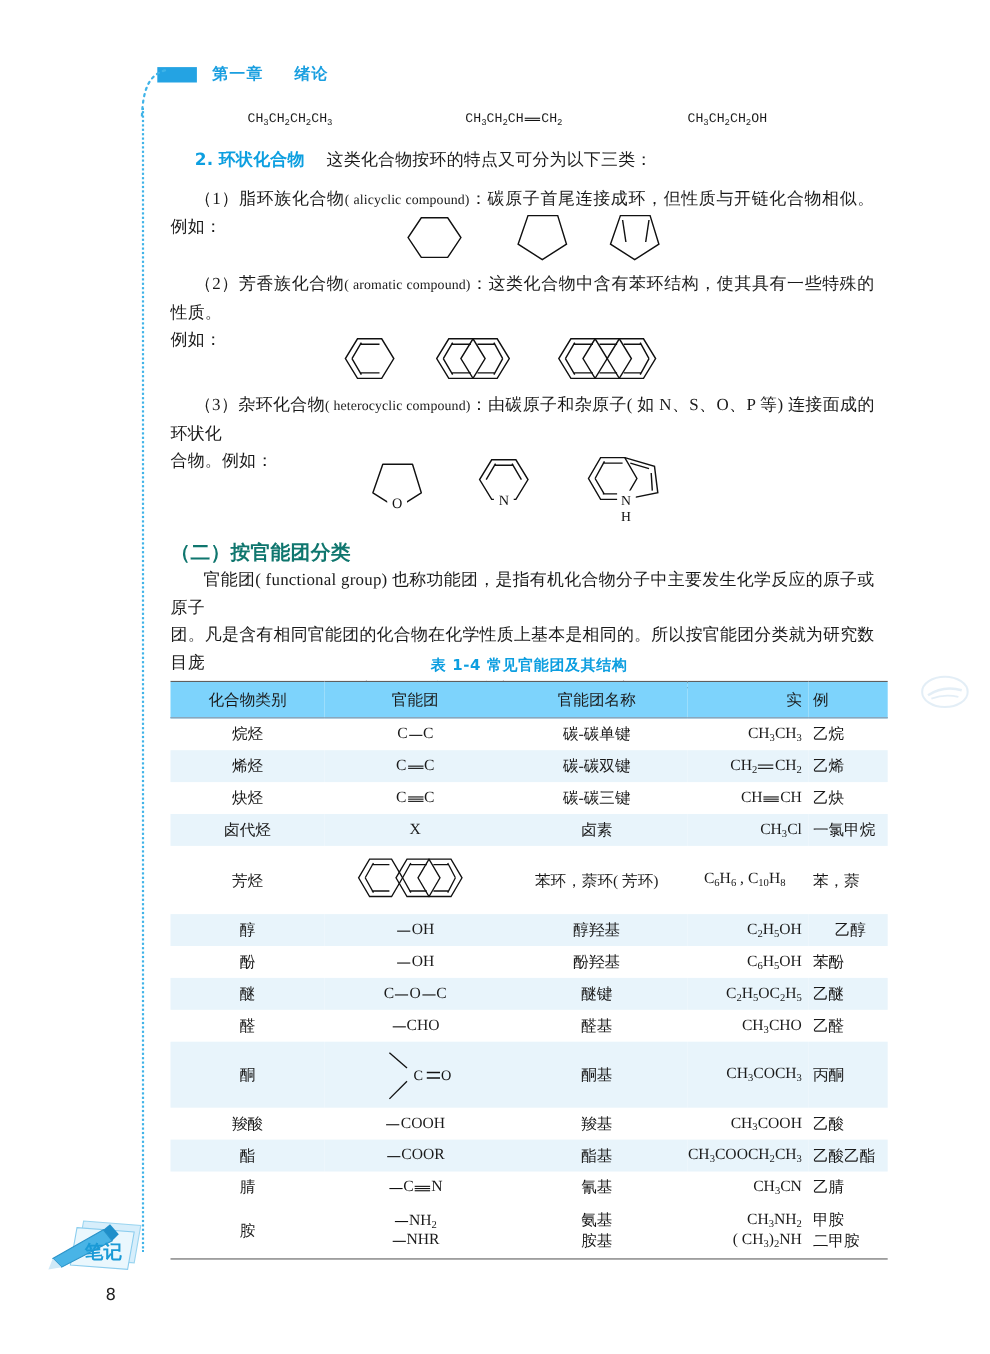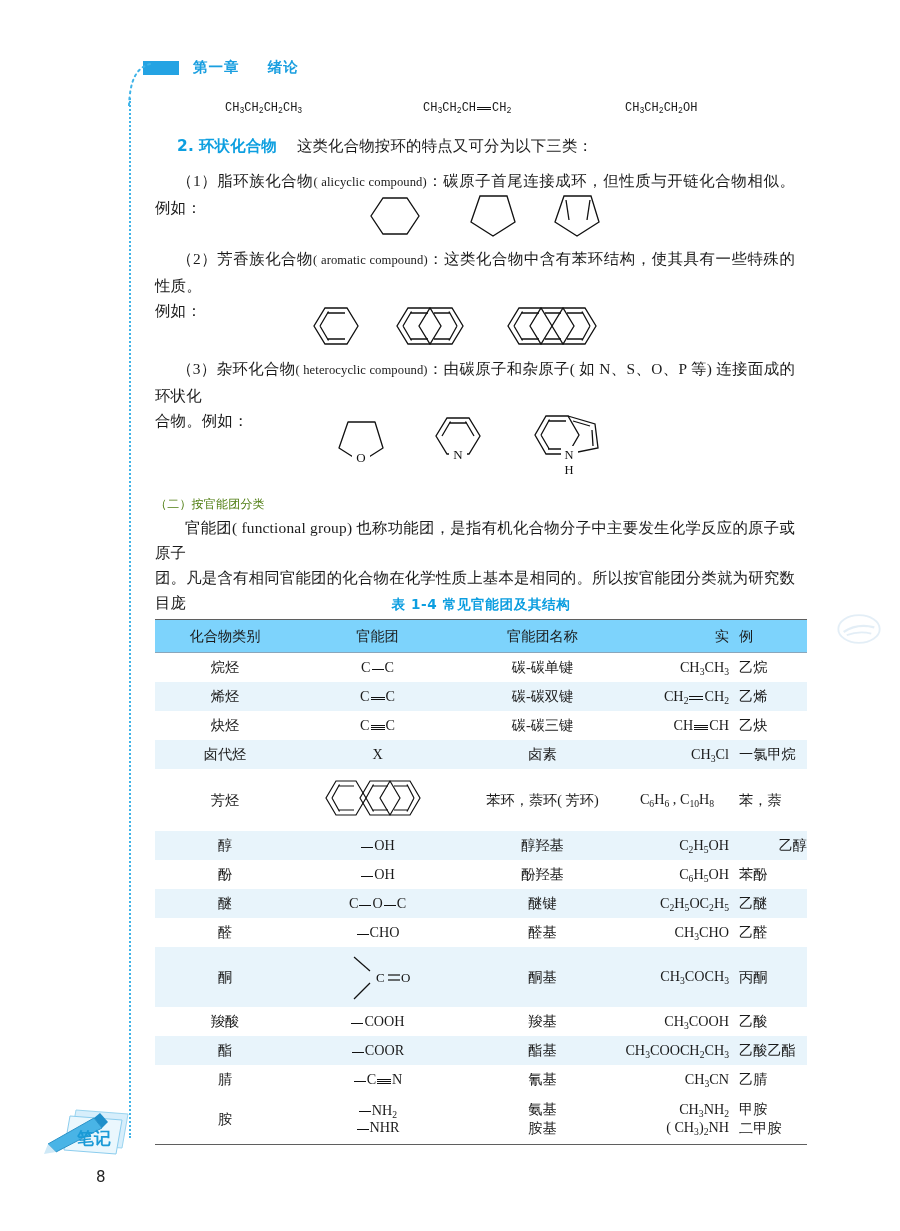--- a/index.html
+++ b/index.html
@@ -24,21 +24,21 @@
   .dotrule{position:absolute;left:129px;top:98px;width:0;height:1040px;
     border-left:2px dotted #3fb3e8;}
   .dotcurve{position:absolute;left:116px;top:62px;width:36px;height:44px;}
 
   
   .tcol{position:absolute;left:155px;width:640px;}
   p.bt{margin:0;font-size:15.4px;line-height:25px;text-align:justify;letter-spacing:.2px;}
   .en{font-size:12.6px;font-family:"Liberation Serif",serif;letter-spacing:.1px;}
   .blue{color:#0d9fe0;font-weight:bold;font-family:"DejaVu Sans","Liberation Sans",sans-serif;}
   .hdg2{font-size:15.2px;}
-  .seclabel{color:#4d7c0f;font-weight:normal;font-size:12px;
+  .seclabel{color:#0f766e;font-weight:bold;font-size:18px;
     font-family:"DejaVu Sans","Liberation Sans",sans-serif;}
 
   
   .frow{position:absolute;left:155px;top:98px;width:640px;height:30px;}
   .frm{position:absolute;font-size:12px;white-space:nowrap;font-family:Liberation Mono, monospace;}
   sub{font-size:.68em;vertical-align:-.28em;}
   .dbl{display:inline-block;position:relative;width:16px;height:1em;vertical-align:middle;}
   .dbl::before,.dbl::after{content:"";position:absolute;left:1px;right:1px;height:1px;background:#111;}
   .dbl::before{top:.42em;}
   .dbl::after{top:.58em;}
@@ -275,21 +275,21 @@
               </svg></td>
             <td style="height:62px">苯环，萘环( 芳环)</td>
             <td style="text-align:center;padding-right:6px">C<sub>6</sub>H<sub>6</sub> , C<sub>10</sub>H<sub>8</sub></td>
             <td style="text-align:left;padding-left:4px">苯，萘</td>
           </tr>
           <tr class="alt">
             <td>醇</td>
             <td><span class="sgl"></span>OH</td>
             <td>醇羟基</td>
             <td style="text-align:right;padding-right:6px">C<sub>2</sub>H<sub>5</sub>OH</td>
-            <td style="text-align:right;padding-left:4px">乙醇</td>
+            <td style="text-align:center;padding-left:4px">乙醇</td>
           </tr>
           <tr>
             <td>酚</td>
             <td><span class="sgl"></span>OH</td>
             <td>酚羟基</td>
             <td style="text-align:right;padding-right:6px">C<sub>6</sub>H<sub>5</sub>OH</td>
             <td style="text-align:left;padding-left:4px">苯酚</td>
           </tr>
           <tr class="alt">
             <td>醚</td>

